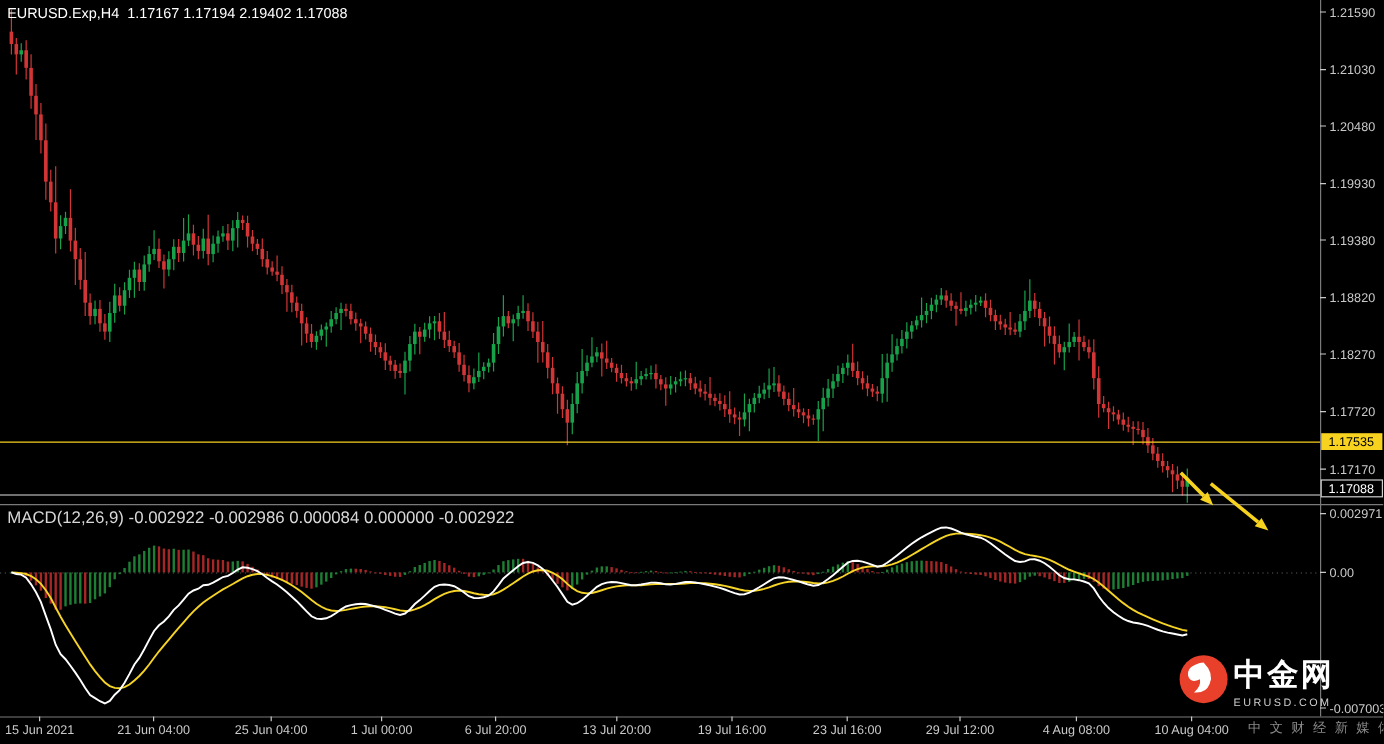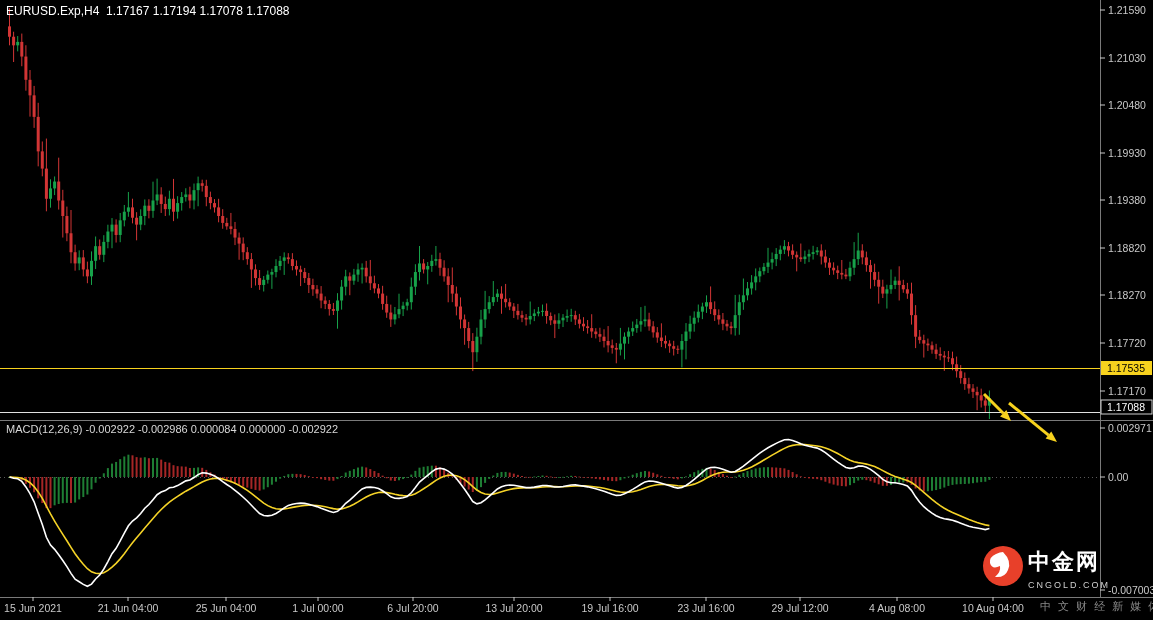--- a/index.html
+++ b/index.html
@@ -1,25 +1,25 @@
 <!DOCTYPE html>
 <html><head>
 <meta charset="utf-8">
 <style>
   html,body{margin:0;padding:0;background:#000;}
   #root{position:relative;width:1153px;height:620px;background:#000;overflow:hidden;
         font-family:"Liberation Sans","DejaVu Sans",sans-serif;}
   #chart-svg{position:absolute;left:0;top:0;}
   svg text{font-family:"Liberation Sans","DejaVu Sans",sans-serif;}
   .hdr{position:absolute;left:6px;top:4px;color:#ffffff;font-size:12px;white-space:pre;}
-  .macd-lbl{position:absolute;left:6px;top:423px;color:#d8d8d8;font-size:11px;white-space:pre;}
+  .macd-lbl{position:absolute;left:6px;top:423px;color:#d8d8d8;font-size:14px;white-space:pre;}
   .watermark{position:absolute;left:982px;top:545px;display:flex;align-items:flex-start;}
   .wm-logo{width:42px;height:42px;}
   .wm-text{margin-left:4px;}
-  .wm-brand{color:#ffffff;font-size:22px;font-weight:bold;line-height:34px;letter-spacing:2px;}
+  .wm-brand{color:#ffffff;font-size:26px;font-weight:bold;line-height:34px;letter-spacing:2px;}
   .wm-domain{color:#cfcfcf;font-size:9px;letter-spacing:2px;margin-top:1px;}
   .wm-tagline{position:absolute;left:1028px;top:599px;color:#8a8a8a;font-size:11px;letter-spacing:2px;white-space:nowrap;margin-left:12px;}
 </style>
 </head>
 <body>
 
 <div id="root">
   <svg id="chart-svg" width="1153" height="620">
       <defs>
         <clipPath id="cpP">
@@ -816,28 +816,28 @@
         <text x="993" y="612" fill="#c9c9c9" font-size="10.5" text-anchor="middle">10 Aug 04:00</text>
       </g>
       <g>
         <line x1="984" y1="394" x2="1003.221825406948" y2="413.22182540694797" stroke="#f7d21e" stroke-width="3"></line>
         <polygon points="1011,421 1006.4038059222875,410.0398448916085 1000.0398448916086,416.40380592228746" fill="#f7d21e"></polygon>
         <line x1="1009" y1="403" x2="1048.4627459987212" y2="435.06348112396086" stroke="#f7d21e" stroke-width="3"></line>
         <polygon points="1057,442 1051.3004128116463,431.57096812343764 1045.625079185796,438.5559941244841" fill="#f7d21e"></polygon>
       </g>
     </svg>
 
-  <div class="hdr"><span>EURUSD.Exp,H4</span>&nbsp;&nbsp;<span>1.17167 1.17194 1.17078 1.17088</span></div>
+  <div class="hdr"><span>EURUSD.Exp,H4</span>&nbsp;&nbsp;<span>1.17167 1.17194 2.19402 1.17088</span></div>
 
   <div class="macd-lbl">MACD(12,26,9) -0.002922 -0.002986 0.000084 0.000000 -0.002922</div>
 
   <div class="watermark">
     <svg class="wm-logo" viewBox="0 0 42 42">
       <circle cx="21" cy="21" r="20" fill="#e8402a"></circle>
       <path d="M21,7 q9,9 5,18 q-3,8 -13,7 q6,-5 5,-11 q-8,4 -10,-3 q-1,-6 6,-9 q4,-2 7,-2 z" fill="#ffffff"></path>
     </svg>
     <div class="wm-text">
       <div class="wm-brand">中金网</div>
-      <div class="wm-domain">CNGOLD.COM</div>
+      <div class="wm-domain">EURUSD.COM</div>
     </div>
   </div>
   <div class="wm-tagline">中 文 财 经 新 媒 体</div>
 </div>
 
 </body></html>

